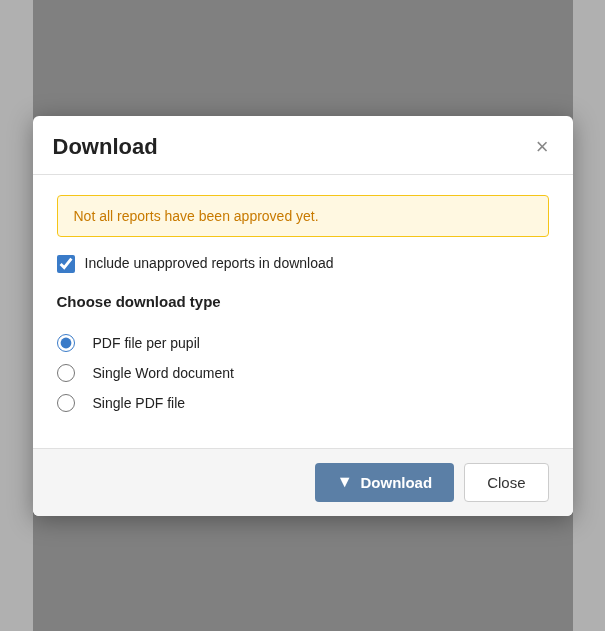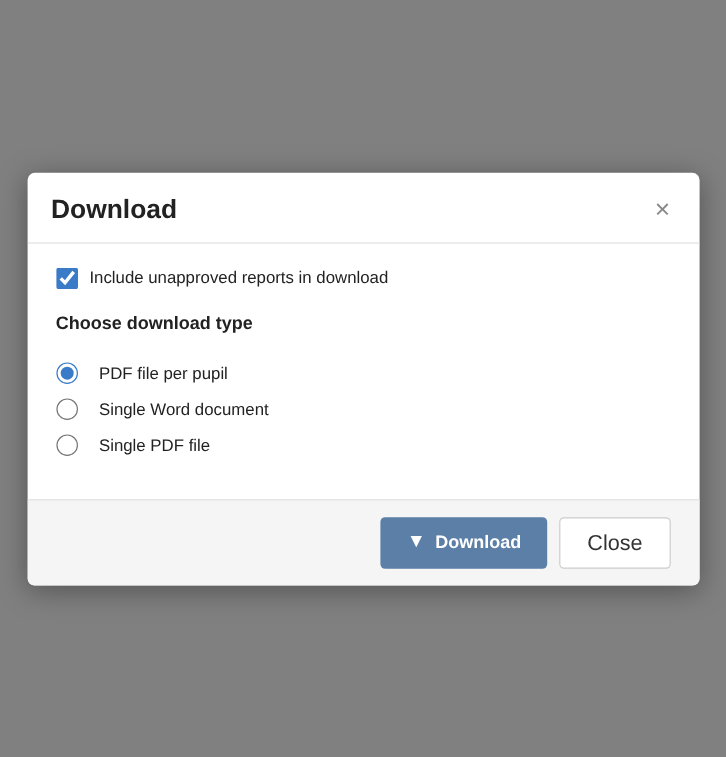--- a/index.html
+++ b/index.html
@@ -10,21 +10,21 @@
       font-family: Arial, sans-serif;
       font-size: 14px;
       background: #b0b0b0;
       display: flex;
       align-items: center;
       justify-content: center;
     }
 
     .backdrop {
       position: relative;
-      width: 605px;
+      width: 540px;
       height: 631px;
       background: rgba(80,80,80,0.5);
       display: flex;
       align-items: center;
       justify-content: center;
     }
 
     .modal {
       background: #fff;
       border-radius: 6px;
@@ -139,21 +139,21 @@
       align-items: center;
       gap: 8px;
     }
 
     .btn-close {
       background: #fff;
       color: #333;
       border: 1px solid #ccc;
       border-radius: 4px;
       padding: 10px 22px;
-      font-size: 18px;
+      font-size: 15px;
       cursor: pointer;
     }
 
     .download-icon {
       display: inline-block;
       font-size: 16px;
     }
   </style>
 </head>
 <body>
@@ -161,20 +161,23 @@
 <div class="backdrop">
   <div class="modal">
 
     <div class="modal-header">
       <span class="modal-title">Download</span>
       <button class="close-btn">×</button>
     </div>
 
     <div class="modal-body">
 
+      <div class="warning-box">
+        <span>Not all reports have been approved yet.</span>
+      </div>
 
       <div class="checkbox-row">
         <input type="checkbox" id="include-unapproved" checked="" style="">
         <label for="include-unapproved">Include unapproved reports in download</label>
       </div>
 
       <div class="section-label">Choose download type</div>
 
       <div class="radio-group">
         <label class="radio-row">

